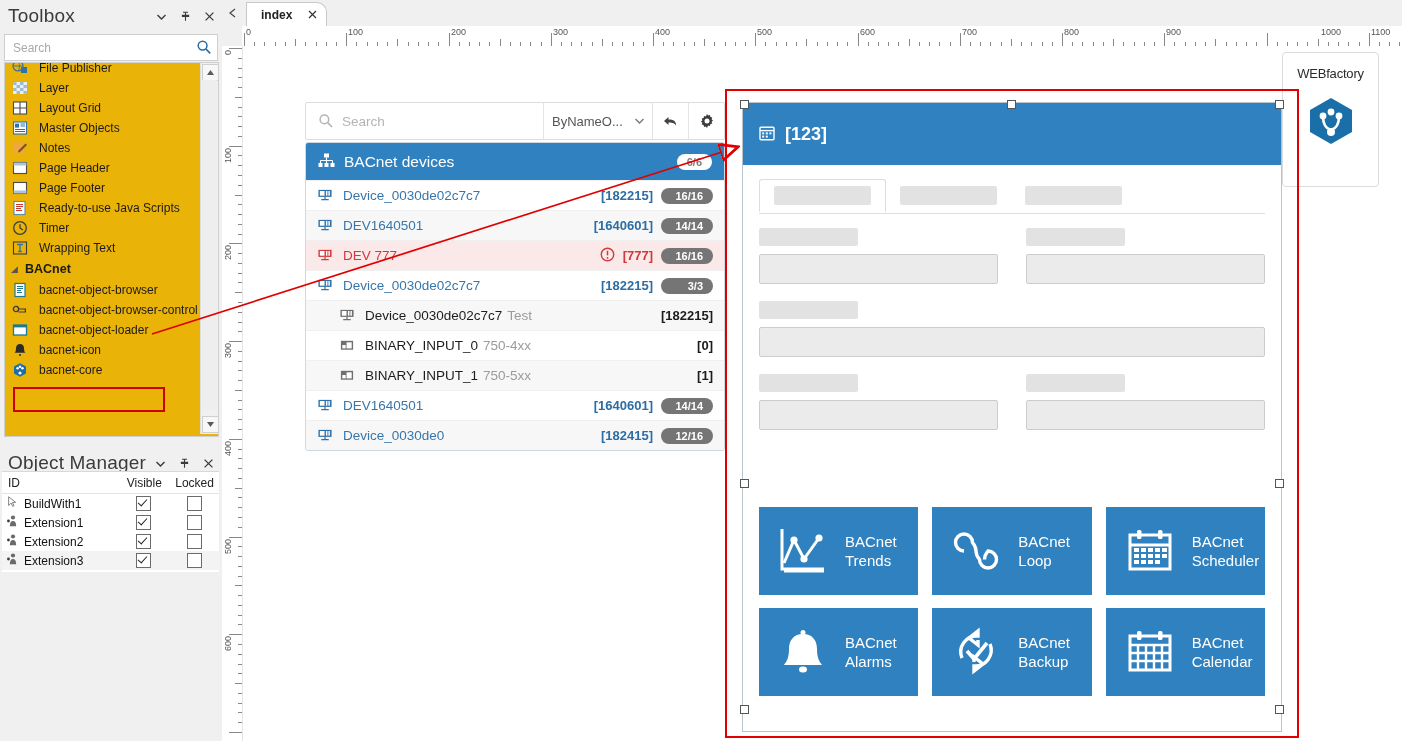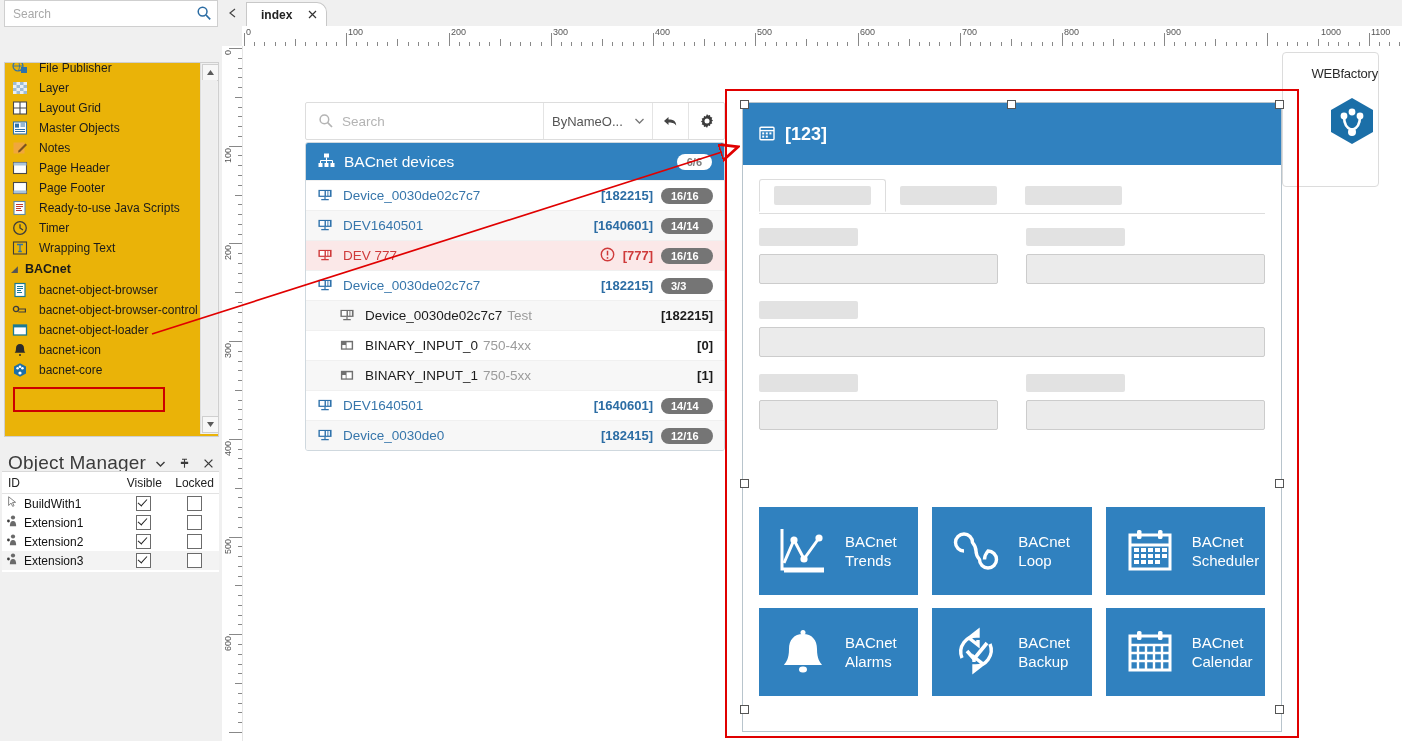--- a/index.html
+++ b/index.html
@@ -105,21 +105,21 @@
   .db-row.err{background:#fbe8e8;}
   .db-row .ico{width:17px;margin-right:9px;display:flex;align-items:center;}
   .db-row .nm{color:#3776ab;}
   .db-row.err .nm{color:#cf3a3a;}
   .db-row.child .nm{color:#1c1c1c;}
   .db-row .sub{color:#9b9b9b;margin-left:5px;}
   .db-row .right{margin-left:auto;display:flex;align-items:center;gap:8px;}
   .db-row .id{font-weight:bold;color:#2c6da4;font-size:13px;}
   .db-row.err .id{color:#cf3a3a;}
   .db-row.child .id{color:#1c1c1c;}
-  .db-row .badge{background:#757575;color:#fff;font-size:11px;font-weight:bold;border-radius:10px;padding:2px 10px;min-width:32px;text-align:left;}
+  .db-row .badge{background:#757575;color:#fff;font-size:11px;font-weight:bold;border-radius:10px;padding:2px 10px;min-width:32px;text-align:right;}
   .db-row .indent{width:22px;}
 
   
   #loader{position:absolute;left:500px;top:56px;width:538px;height:628px;border:1px solid #b8c4cc;background:#fff;}
   #ld-head{height:62px;background:#3081bf;display:flex;align-items:center;padding:0 16px;gap:8px;}
   #ld-head .cal{margin-right:2px;}
   #ld-head .oid{color:#fff;font-size:18px;font-weight:bold;}
   #ld-head .names{margin-left:8px;line-height:1.18;}
   #ld-head .names div{color:#fff;font-size:15.5px;}
 
@@ -140,34 +140,54 @@
   .tile{height:88px;background:#3081bf;display:flex;align-items:center;padding-left:18px;gap:16px;overflow:hidden;}
   .tile .t-ico{width:52px;height:52px;flex:0 0 52px;display:flex;align-items:center;justify-content:center;}
   .tile .t-lbl{color:#fff;font-size:15px;line-height:1.27;white-space:nowrap;}
 
   
   #selrect{position:absolute;left:483px;top:43px;width:570px;height:645px;border:2px solid #e00000;pointer-events:none;}
   .handle{position:absolute;width:7px;height:7px;background:#fff;border:1px solid #555;}
   #arrow-svg{position:absolute;left:0;top:0;width:1402px;height:741px;pointer-events:none;}
 
   
-  #wf-box{position:absolute;left:1040px;top:6px;width:95px;height:120px;background:#fff;border:1px solid #dcdcdc;border-radius:4px;display:flex;flex-direction:column;align-items:flex-end;padding-top:13px;}
+  #wf-box{position:absolute;left:1040px;top:6px;width:95px;height:120px;background:#fff;border:1px solid #dcdcdc;border-radius:4px;display:flex;flex-direction:column;align-items:center;padding-top:13px;}
   #wf-box .wf-txt{font-size:13px;color:#2b2b2b;letter-spacing:-.2px;}
   #wf-box .wf-mark{margin-top:14px;}
 
   
   #tb-hl{position:absolute;left:8px;top:324px;width:148px;height:21px;border:2px solid #cc0000;pointer-events:none;}
 </style>
 </head>
 <body>
 
 <div id="root">
 
   <div id="left-dock">
 
+    <div class="panel-title-bar">
+      <div class="panel-title">Toolbox</div>
+      <div class="panel-btns">
+        <div class="pbtn">
+          <svg width="11" height="11" viewBox="0 0 11 11">
+              <path d="M1.5 4 L5.5 8 L9.5 4" fill="none" stroke="#3b3b3b" stroke-width="1.4"></path>
+            </svg>
+        </div>
+        <div class="pbtn">
+          <svg width="11" height="11" viewBox="0 0 11 11">
+              <path d="M3 1.2h5M5.5 1.2v3.2M2.4 4.4h6.2v1.1H2.4zM5.5 5.5v4.2" stroke="#3b3b3b" stroke-width="1.1" fill="none"></path>
+            </svg>
+        </div>
+        <div class="pbtn">
+          <svg width="11" height="11" viewBox="0 0 11 11">
+              <path d="M1.6 1.6 L9.4 9.4 M9.4 1.6 L1.6 9.4" stroke="#3b3b3b" stroke-width="1.3"></path>
+            </svg>
+        </div>
+      </div>
+    </div>
 
     <div class="search-row">
       <input placeholder="Search" style="">
       <span class="search-ico">
         <svg width="16" height="16" viewBox="0 0 16 16">
             <circle cx="6.6" cy="6.6" r="4.4" fill="none" stroke="#2b6ca3" stroke-width="1.5"></circle>
             <path d="M10 10 L14.2 14.4" stroke="#2b6ca3" stroke-width="1.7"></path>
           </svg>
       </span>
     </div>

